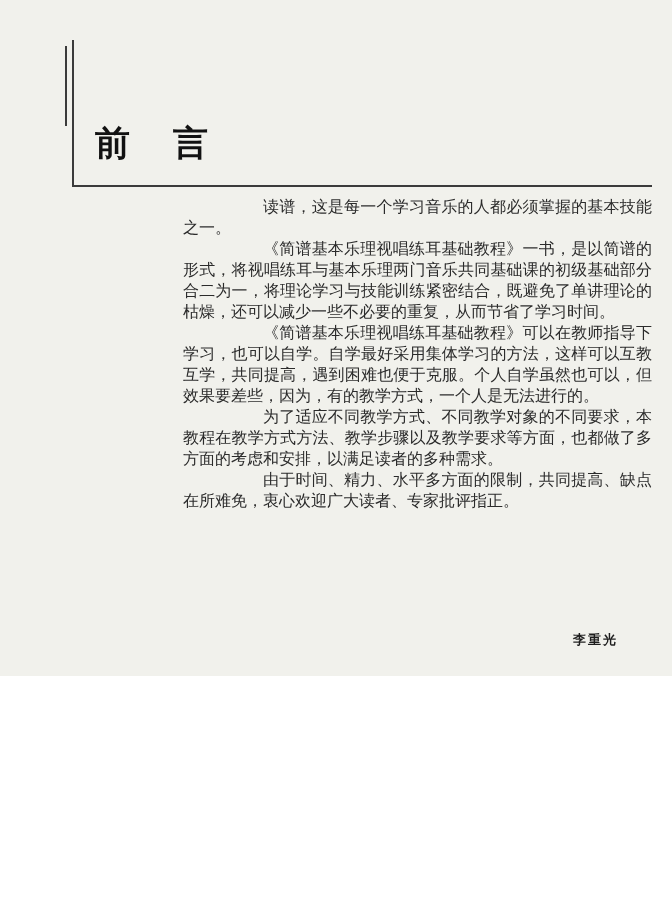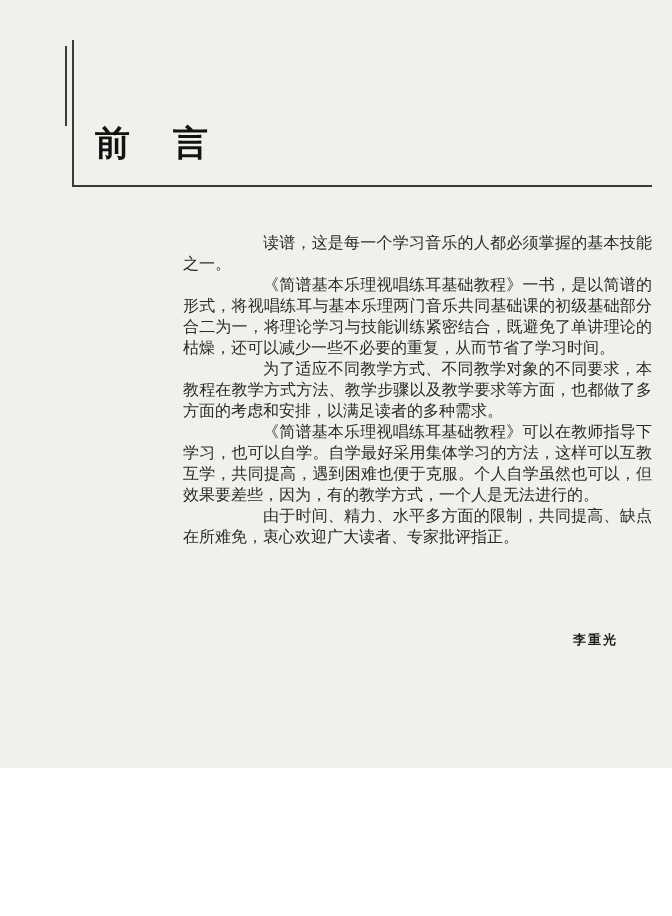--- a/index.html
+++ b/index.html
@@ -10,21 +10,21 @@
     --wm-url:#bf5f38;
   }
   *{margin:0;padding:0;box-sizing:border-box;}
   html,body{width:672px;height:916px;}
   body{
     font-family:"Liberation Sans","DejaVu Sans",sans-serif;
     background:#ffffff;
   }
   .page{
     position:relative;
-    width:672px;height:768px;
+    width:672px;height:676px;
     background-color:var(--bg);
     
     background-image:radial-gradient(#eaeae4 0.5px, transparent 0.6px);
     background-size:6px 6px;
     overflow:hidden;
     color:var(--ink);
   }
   .rule{position:absolute;background:var(--rule);}
   .rule-v-outer{left:65px;top:46px;width:2px;height:80px;}
   .rule-v-inner{left:72px;top:40px;width:2px;height:147px;}
@@ -39,21 +39,20 @@
     color:#121212;
   }
   .body-text{
     position:absolute;
     left:183px;top:196px;
     width:469px;
     font-size:16px;
     line-height:21px;
     text-align:justify;
     color:var(--ink);
-    margin-top:36px;
   }
   .body-text p{
     text-indent:80px; 
     word-break:break-all;
   }
   .author{
     position:absolute;
     top:631px;right:54px;
     font-size:13px;
     font-weight:700;
@@ -77,22 +76,22 @@
 
   <div class="rule rule-v-outer"></div>
   <div class="rule rule-v-inner"></div>
   <div class="rule rule-h"></div>
 
   <h1 class="title">前　言</h1>
 
   <div class="body-text">
     <p>读谱，这是每一个学习音乐的人都必须掌握的基本技能之一。</p>
     <p>《简谱基本乐理视唱练耳基础教程》一书，是以简谱的形式，将视唱练耳与基本乐理两门音乐共同基础课的初级基础部分合二为一，将理论学习与技能训练紧密结合，既避免了单讲理论的枯燥，还可以减少一些不必要的重复，从而节省了学习时间。</p>
+    <p>《简谱基本乐理视唱练耳基础教程》可以在教师指导下学习，也可以自学。自学最好采用集体学习的方法，这样可以互教互学，共同提高，遇到困难也便于克服。个人自学虽然也可以，但效果要差些，因为，有的教学方式，一个人是无法进行的。</p>
     <p>为了适应不同教学方式、不同教学对象的不同要求，本教程在教学方式方法、教学步骤以及教学要求等方面，也都做了多方面的考虑和安排，以满足读者的多种需求。</p>
-    <p>《简谱基本乐理视唱练耳基础教程》可以在教师指导下学习，也可以自学。自学最好采用集体学习的方法，这样可以互教互学，共同提高，遇到困难也便于克服。个人自学虽然也可以，但效果要差些，因为，有的教学方式，一个人是无法进行的。</p>
     <p>由于时间、精力、水平多方面的限制，共同提高、缺点在所难免，衷心欢迎广大读者、专家批评指正。</p>
   </div>
 
   <div class="author">李重光</div>
 
   <div class="watermark">
     <span class="wm-name">书中错误</span>
     <span class="wm-url">jianpu.cn</span>
   </div>
 

